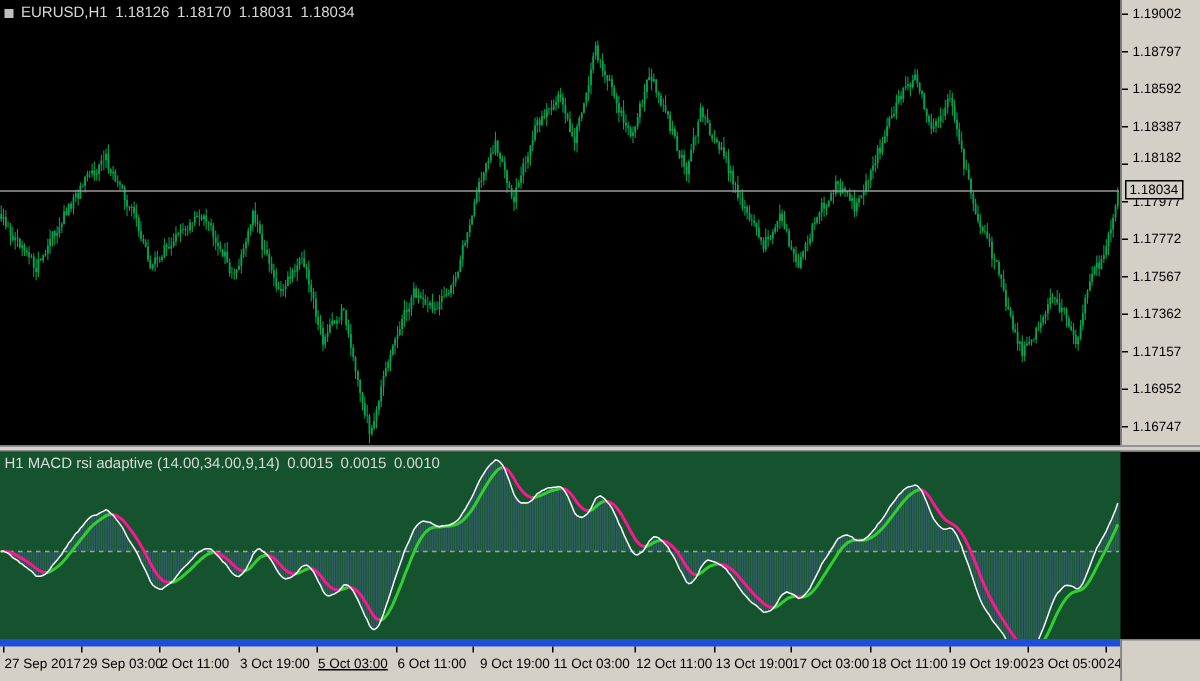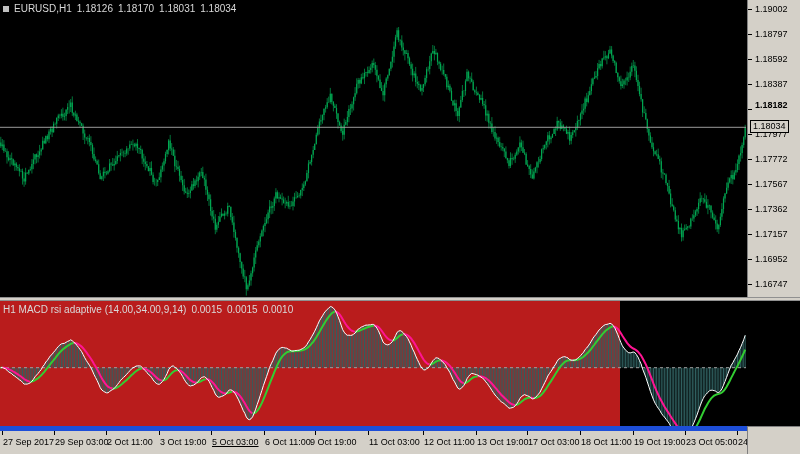--- a/index.html
+++ b/index.html
@@ -1,21 +1,21 @@
 <!DOCTYPE html>
 <html><head>
 <meta charset="utf-8">
 <style>
   * { margin:0; padding:0; box-sizing:border-box; }
   html,body { background:#000; }
   body { font-family:"Liberation Sans","DejaVu Sans",sans-serif; }
   .window { position:relative; width:800px; height:454px; background:#000; overflow:hidden; }
 
   .chart-area { position:absolute; left:0; top:0; width:765px; height:297px; background:#000; }
-  .indicator-area { position:absolute; left:0; top:301px; width:620px; height:125px; background:#b91c1c; }
+  .indicator-area { position:absolute; left:0; top:301px; width:747px; height:125px; background:#14532d; }
   svg { position:absolute; left:0; top:0; display:block; }
 
   .chart-label { position:absolute; left:3px; top:3px; color:#d9d9d9; font-size:10px;
                  display:flex; align-items:center; gap:5px; white-space:nowrap; z-index:5; }
   .sym-ico { width:6px; height:6px; background:#c0c0c0; display:inline-block; }
   .vals { display:inline-flex; gap:5px; color:#d9d9d9; }
 
   .axis { position:absolute; background:#d4d0c8; border-left:1px solid #808080; color:#000; font-size:9px; }
   .price-axis { left:747px; top:0; width:53px; height:297px; }
   .ind-axis   { left:747px; top:301px; width:53px; height:125px; }
@@ -60,21 +60,21 @@
   <div class="axis price-axis" id="price-axis">
       <div class="tick" style="top: 9px;"></div>
       <div class="axis-label" style="top: 4px;">1.19002</div>
       <div class="tick" style="top: 34px;"></div>
       <div class="axis-label" style="top: 29px;">1.18797</div>
       <div class="tick" style="top: 59px;"></div>
       <div class="axis-label" style="top: 54px;">1.18592</div>
       <div class="tick" style="top: 84px;"></div>
       <div class="axis-label" style="top: 79px;">1.18387</div>
       <div class="tick" style="top: 109px;"></div>
-      <div class="axis-label" style="top: 100px; font-weight: bold;">1.18182</div>
+      <div class="axis-label" style="top: 100px;">1.18182</div>
       <div class="tick" style="top: 134px;"></div>
       <div class="axis-label" style="top: 129px;">1.17977</div>
       <div class="tick" style="top: 159px;"></div>
       <div class="axis-label" style="top: 154px;">1.17772</div>
       <div class="tick" style="top: 184px;"></div>
       <div class="axis-label" style="top: 179px;">1.17567</div>
       <div class="tick" style="top: 209px;"></div>
       <div class="axis-label" style="top: 204px;">1.17362</div>
       <div class="tick" style="top: 234px;"></div>
       <div class="axis-label" style="top: 229px;">1.17157</div>
@@ -140,21 +140,21 @@
       <div class="time-label" style="left: 55px;">29 Sep 03:00</div>
       <div class="time-tick" style="left: 106px;"></div>
       <div class="time-label" style="left: 107px;">2 Oct 11:00</div>
       <div class="time-tick" style="left: 159px;"></div>
       <div class="time-label" style="left: 160px;">3 Oct 19:00</div>
       <div class="time-tick" style="left: 211px;"></div>
       <div class="time-label" style="left: 212px; text-decoration: underline;">5 Oct 03:00</div>
       <div class="time-tick" style="left: 264px;"></div>
       <div class="time-label" style="left: 265px;">6 Oct 11:00</div>
       <div class="time-tick" style="left: 315px;"></div>
-      <div class="time-label" style="left: 310px;">9 Oct 19:00</div>
+      <div class="time-label" style="left: 320px;">9 Oct 19:00</div>
       <div class="time-tick" style="left: 368px;"></div>
       <div class="time-label" style="left: 369px;">11 Oct 03:00</div>
       <div class="time-tick" style="left: 423px;"></div>
       <div class="time-label" style="left: 424px;">12 Oct 11:00</div>
       <div class="time-tick" style="left: 476px;"></div>
       <div class="time-label" style="left: 477px;">13 Oct 19:00</div>
       <div class="time-tick" style="left: 527px;"></div>
       <div class="time-label" style="left: 528px;">17 Oct 03:00</div>
       <div class="time-tick" style="left: 580px;"></div>
       <div class="time-label" style="left: 581px;">18 Oct 11:00</div>

